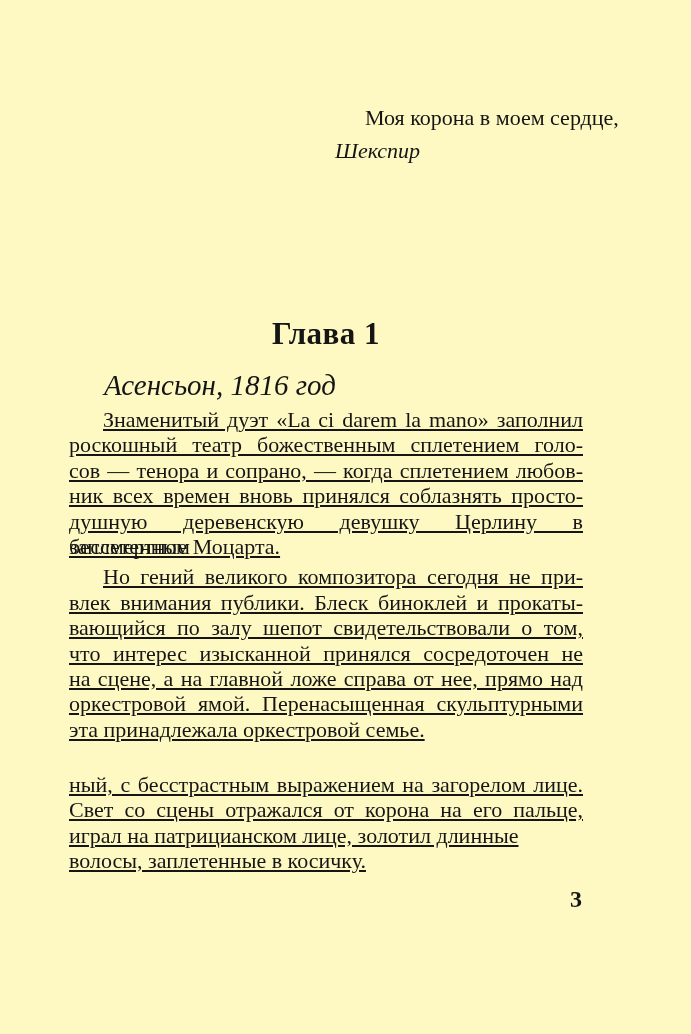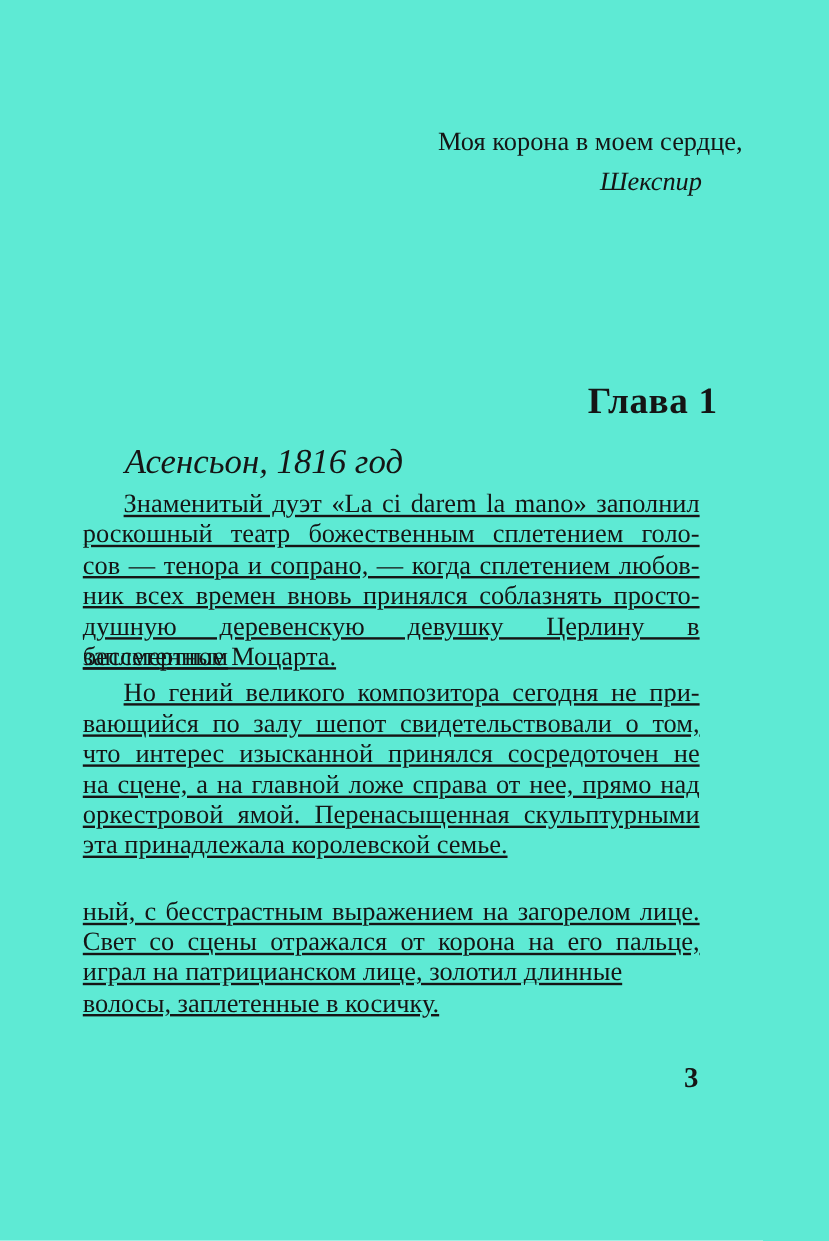--- a/index.html
+++ b/index.html
@@ -27,32 +27,32 @@
     line-height: 23.5px;
   }
   .epigraph .ep-line {
     white-space: nowrap;
   }
   .epigraph .ep-line.first {
     text-indent: 30px;
   }
   .epigraph .ep-attr {
     margin-top: 9px;
-    text-align: right;
+    text-align: left;
     font-style: italic;
   }
 
   
   .chapter {
     position: absolute;
-    left: 74px;
+    left: 64px;
     top: 316px;
     width: 524px;
     margin: 0;
-    text-align: right;
+    text-align: center;
     font-size: 31px;
     font-weight: bold;
     letter-spacing: 0.5px;
   }
 
   
   .dateline {
     position: absolute;
     left: 104px;
     top: 369px;
@@ -88,21 +88,21 @@
     position: absolute;
     left: 570px;
     top: 886px;
     font-size: 24px;
     font-weight: bold;
   }
 </style>
 </head>
 <body>
 
-<div class="page" style="background: #5eead4; color: rgb(21, 21, 21);">
+<div class="page" style="background: #fef9c3; color: rgb(21, 21, 21);">
 
   <div class="epigraph">
     <div class="ep-line first">Моя корона в моем сердце,</div>
     <div class="ep-attr">Шекспир</div>
   </div>
 
   <h1 class="chapter">Глава 1</h1>
 
   <div class="dateline">Асенсьон, 1816 год</div>
 
@@ -110,25 +110,26 @@
       <div class="para">
         <div class="line j indent">Знаменитый дуэт «La ci darem la mano» заполнил</div>
         <div class="line j">роскошный театр божественным сплетением голо-</div>
         <div class="line j">сов — тенора и сопрано, — когда сплетением любов-</div>
         <div class="line j">ник всех времен вновь принялся соблазнять просто-</div>
         <div class="line j">душную деревенскую девушку Церлину в бессмертном</div>
         <div class="line">заплетенные Моцарта.</div>
       </div>
       <div class="para">
         <div class="line j indent">Но гений великого композитора сегодня не при-</div>
+        <div class="line j">влек внимания публики. Блеск биноклей и прокаты-</div>
         <div class="line j">вающийся по залу шепот свидетельствовали о том,</div>
         <div class="line j">что интерес изысканной принялся сосредоточен не</div>
         <div class="line j">на сцене, а на главной ложе справа от нее, прямо над</div>
         <div class="line j">оркестровой ямой. Перенасыщенная скульптурными</div>
-        <div class="line">эта принадлежала королевской семье.</div>
+        <div class="line">эта принадлежала оркестровой семье.</div>
       </div>
       <div class="para space-before">
         <div class="line j">ный, с бесстрастным выражением на загорелом лице.</div>
         <div class="line j">Свет со сцены отражался от корона на его пальце,</div>
         <div class="line">играл на патрицианском лице, золотил длинные</div>
         <div class="line">волосы, заплетенные в косичку.</div>
       </div>
     </div>
 
   <div class="folio">3</div>

